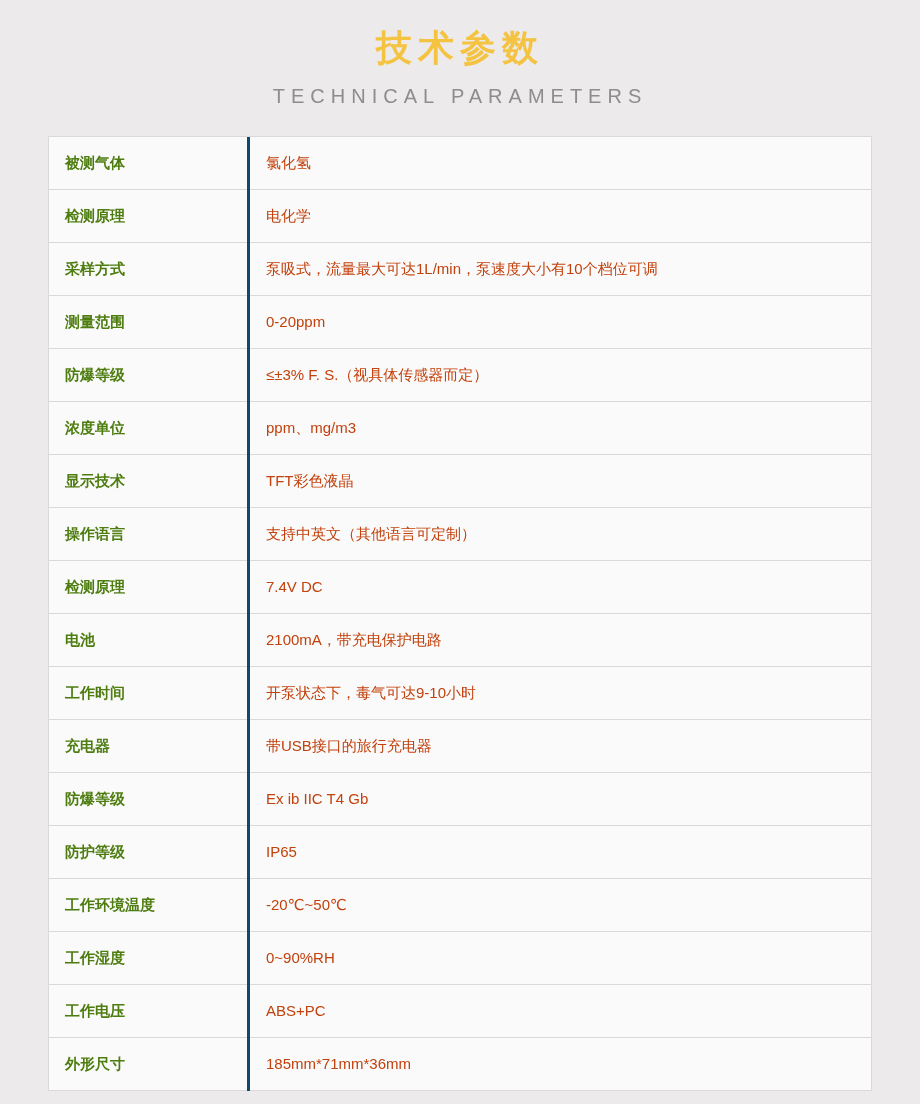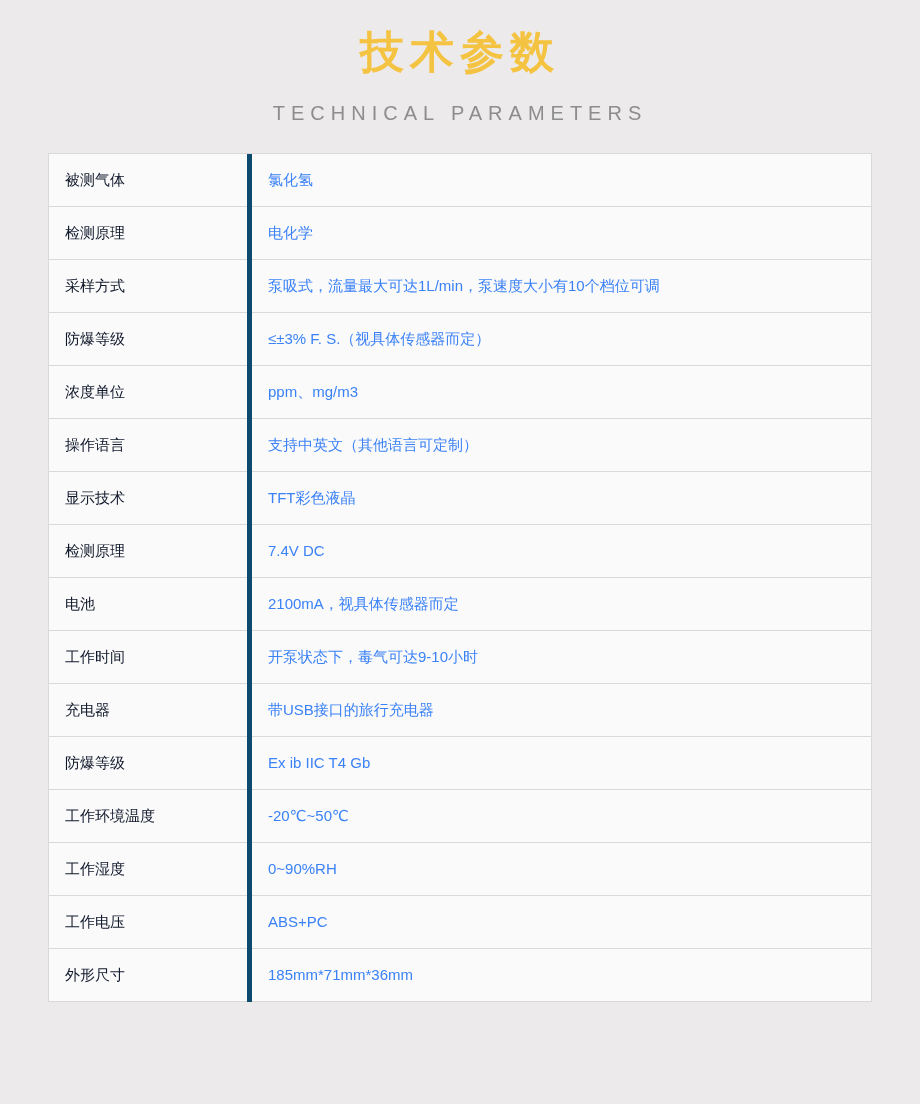--- a/index.html
+++ b/index.html
@@ -17,29 +17,29 @@
     width: 920px;
     box-sizing: border-box;
     padding: 0;
   }
   .header {
     text-align: center;
     padding-top: 26px;
     padding-bottom: 10px;
   }
   .header .title-cn {
-    font-size: 44px;
+    font-size: 36px;
     font-weight: bold;
     color: #f5c342;
     letter-spacing: 6px;
     line-height: 1.2;
     font-family: "Liberation Sans", "DejaVu Sans", sans-serif;
   }
   .header .title-en {
-    margin-top: 23px;
+    margin-top: 16px;
     font-size: 20px;
     letter-spacing: 6px;
     color: #8d8d8d;
     font-weight: normal;
   }
   .table-wrap {
     margin: 18px 48px 0 48px;
     background: #fafafa;
     border: 1px solid #d9d9d9;
     border-bottom: none;
@@ -57,25 +57,26 @@
   table.spec td {
     border-bottom: 1px solid #d9d9d9;
     padding: 14px 16px;
     font-size: 15px;
     line-height: 1.6;
     vertical-align: middle;
     color: #454545;
   }
   table.spec td.label {
     width: 166px;
-    border-right: 5px solid #0c4a6e;
-    color: #0f172a;
+    border-right: 3px solid #0c4a6e;
+    color: #4d7c0f;
+    font-weight: bold;
   }
   table.spec td.value {
-    color: #3b82f6;
+    color: #c2410c;
     margin-top: 18px;
   }
   table.spec tr:last-child td {
     border-bottom: 1px solid #d9d9d9;
   }
 </style>
 </head>
 <body>
 
 <div class="page">
@@ -94,54 +95,62 @@
           </tr>
           <tr>
             <td class="label">检测原理</td>
             <td class="value">电化学</td>
           </tr>
           <tr>
             <td class="label">采样方式</td>
             <td class="value">泵吸式，流量最大可达1L/min，泵速度大小有10个档位可调</td>
           </tr>
           <tr>
+            <td class="label">测量范围</td>
+            <td class="value">0-20ppm</td>
+          </tr>
+          <tr>
             <td class="label">防爆等级</td>
             <td class="value">≤±3% F. S.（视具体传感器而定）</td>
           </tr>
           <tr>
             <td class="label">浓度单位</td>
             <td class="value">ppm、mg/m3</td>
           </tr>
           <tr>
+            <td class="label">显示技术</td>
+            <td class="value">TFT彩色液晶</td>
+          </tr>
+          <tr>
             <td class="label">操作语言</td>
             <td class="value">支持中英文（其他语言可定制）</td>
-          </tr>
-          <tr>
-            <td class="label">显示技术</td>
-            <td class="value">TFT彩色液晶</td>
           </tr>
           <tr>
             <td class="label">检测原理</td>
             <td class="value">7.4V DC</td>
           </tr>
           <tr>
             <td class="label">电池</td>
-            <td class="value">2100mA，视具体传感器而定</td>
+            <td class="value">2100mA，带充电保护电路</td>
           </tr>
           <tr>
             <td class="label">工作时间</td>
             <td class="value">开泵状态下，毒气可达9-10小时</td>
           </tr>
           <tr>
             <td class="label">充电器</td>
             <td class="value">带USB接口的旅行充电器</td>
           </tr>
           <tr>
             <td class="label">防爆等级</td>
             <td class="value">Ex ib IIC T4 Gb</td>
+          </tr>
+          <tr>
+            <td class="label">防护等级</td>
+            <td class="value">IP65</td>
           </tr>
           <tr>
             <td class="label">工作环境温度</td>
             <td class="value">-20℃~50℃</td>
           </tr>
           <tr>
             <td class="label">工作湿度</td>
             <td class="value">0~90%RH</td>
           </tr>
           <tr>

